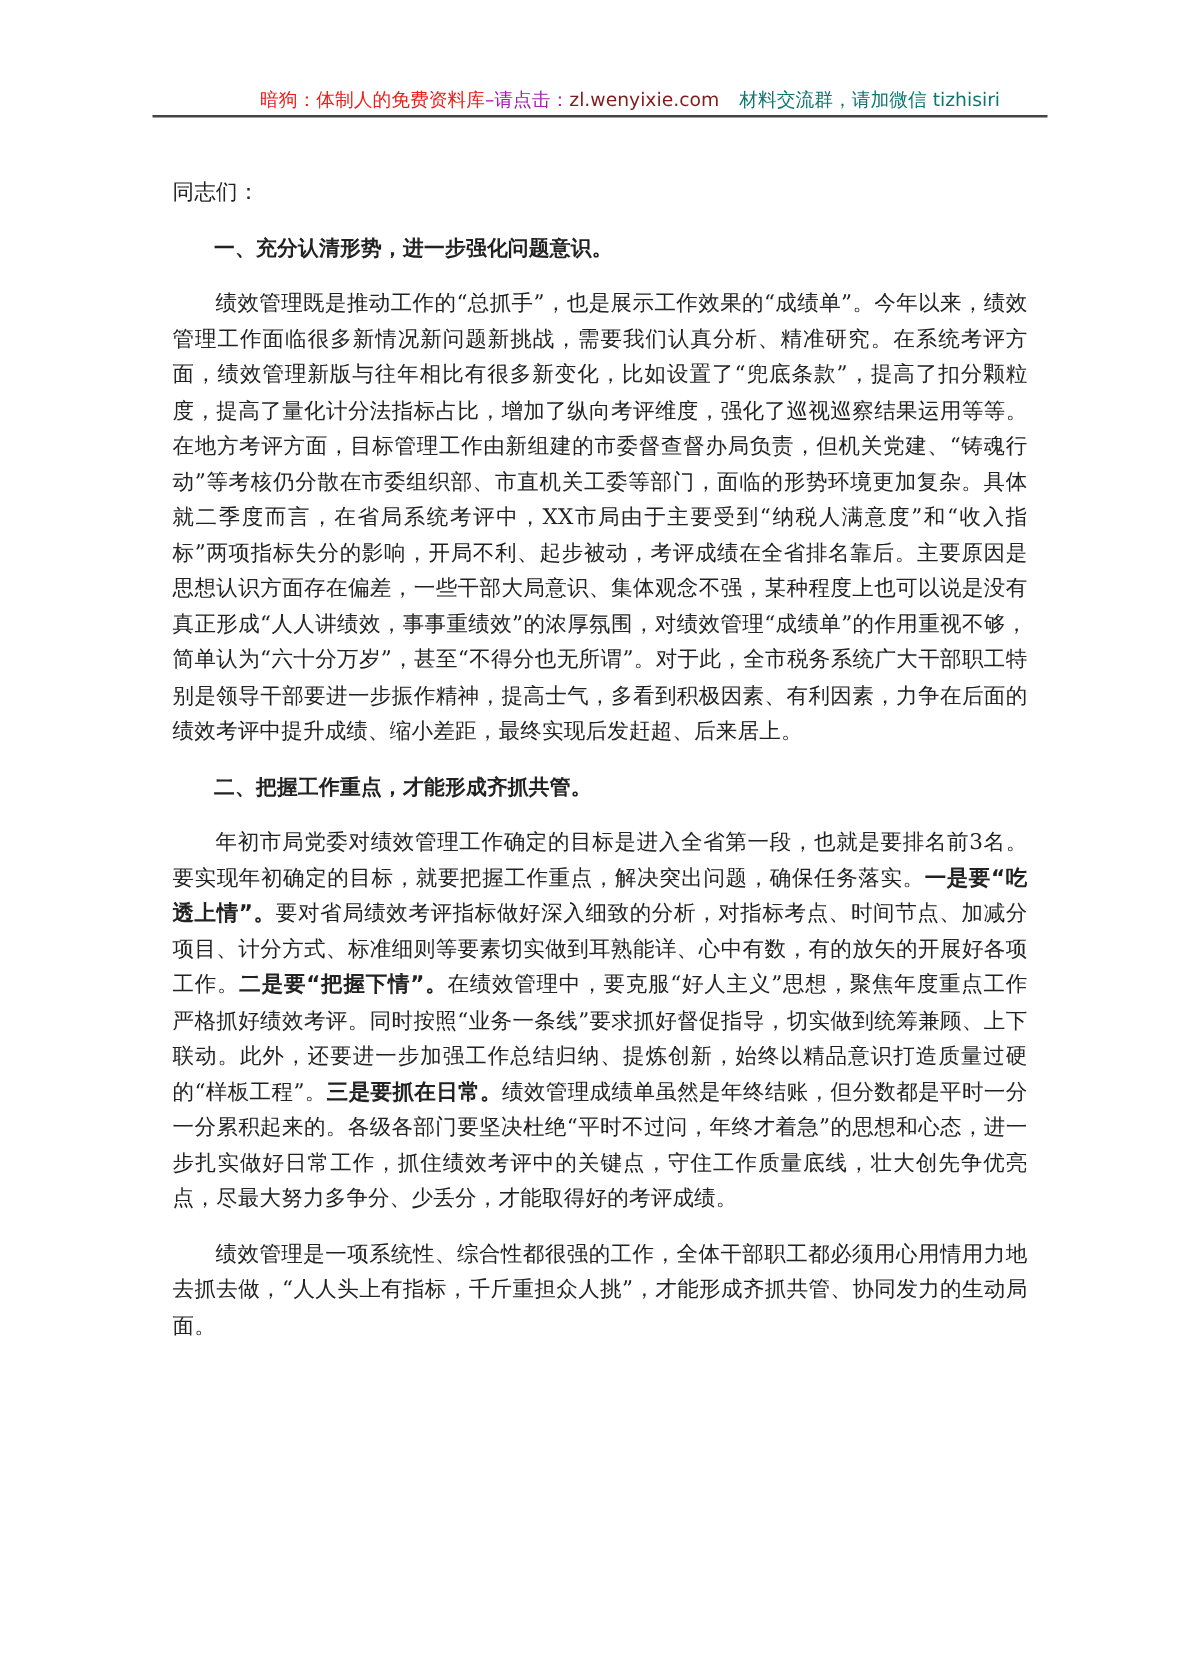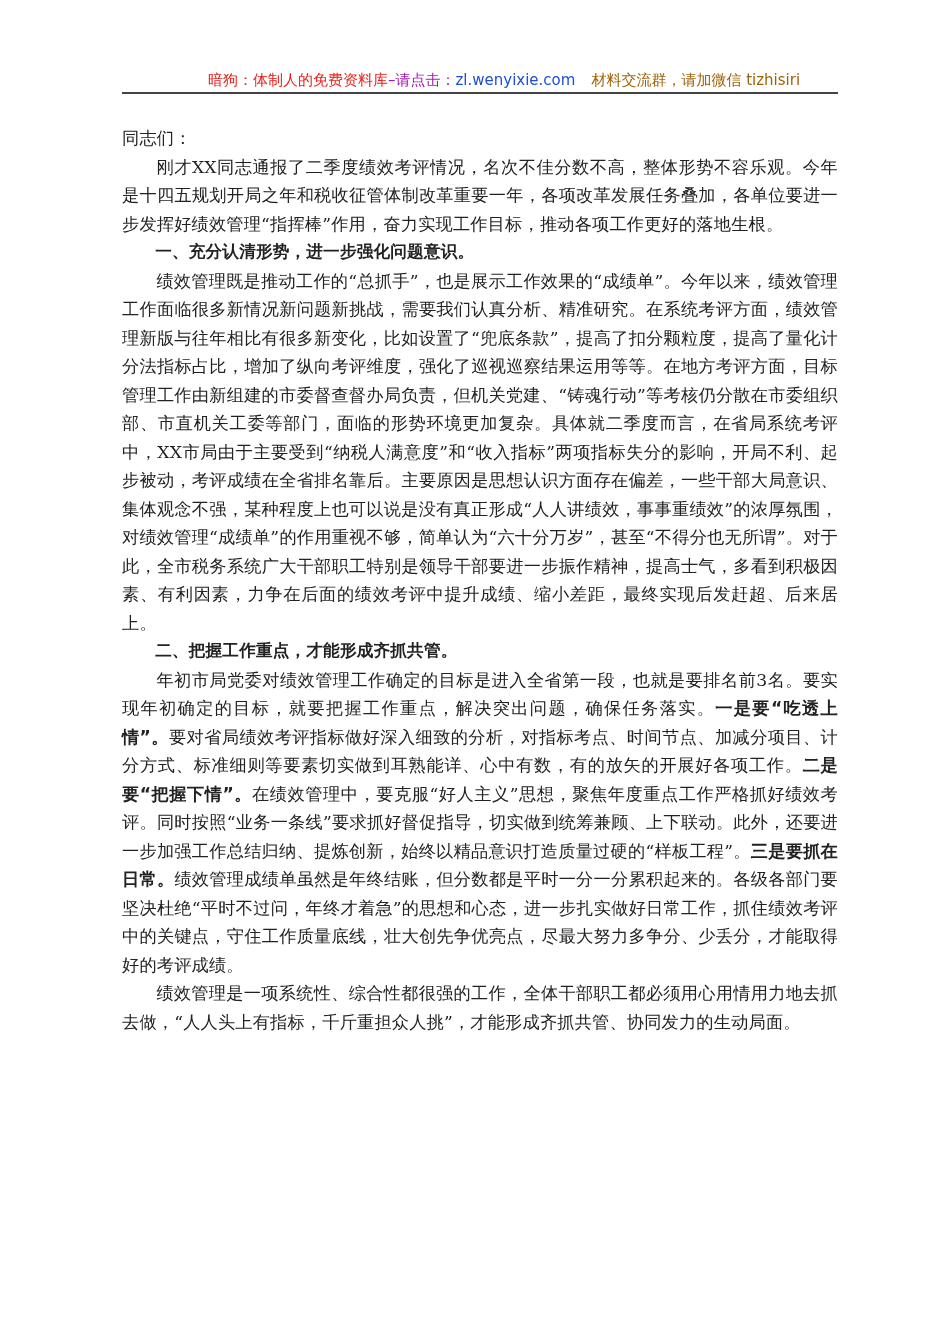--- a/index.html
+++ b/index.html
@@ -22,43 +22,43 @@
       width: 716px;
       height: 24px;
       text-align: center;
       font-family: "DejaVu Sans", "Liberation Sans", sans-serif;
       font-size: 15px;
       line-height: 24px;
       white-space: nowrap;
     }
     .header .brand { color: #e8201c; padding-left: 48px; }
     .header .dash { color: #a21caf; }
-    .header .link { color: #1d4ed8; margin-right: 16px; }
-    .header .group { color: #a16207; }
+    .header .link { color: #7f1d1d; margin-right: 16px; }
+    .header .group { color: #0f766e; }
     .header-rule {
       position: absolute;
       left: 122px;
       top: 92px;
       width: 716px;
       height: 2px;
       background: #444444;
     }
     .doc {
       position: absolute;
       left: 122px;
       top: 124px;
       width: 716px;
       font-size: 17.2px;
       line-height: 28.5px;
       text-align: justify;
       text-justify: inter-ideograph;
       letter-spacing: 0.2px;
     }
     .doc p {
-      margin: 0;
+      margin: 16px;
     }
     .indent { text-indent: 2em; }
     .heading {
       font-family: "DejaVu Sans", "Liberation Sans", sans-serif;
       font-weight: bold;
       font-size: 16.6px;
     }
     .b {
       font-family: "DejaVu Sans", "Liberation Sans", sans-serif;
       font-weight: bold;
@@ -67,21 +67,20 @@
 </head>
 <body>
 
 <div class="header">
   <span class="brand">暗狗：体制人的免费资料库</span><span class="dash">–请点击：</span><span class="link">zl.wenyixie.com</span><span class="group">材料交流群，请加微信 tizhisiri</span>
 </div>
 <div class="header-rule"></div>
 
 <div class="doc">
   <p>同志们：</p>
-  <p class="indent">刚才XX同志通报了二季度绩效考评情况，名次不佳分数不高，整体形势不容乐观。今年是十四五规划开局之年和税收征管体制改革重要一年，各项改革发展任务叠加，各单位要进一步发挥好绩效管理“指挥棒”作用，奋力实现工作目标，推动各项工作更好的落地生根。</p>
 
   <p class="indent heading">一、充分认清形势，进一步强化问题意识。</p>
   <p class="indent">绩效管理既是推动工作的“总抓手”，也是展示工作效果的“成绩单”。今年以来，绩效管理工作面临很多新情况新问题新挑战，需要我们认真分析、精准研究。在系统考评方面，绩效管理新版与往年相比有很多新变化，比如设置了“兜底条款”，提高了扣分颗粒度，提高了量化计分法指标占比，增加了纵向考评维度，强化了巡视巡察结果运用等等。在地方考评方面，目标管理工作由新组建的市委督查督办局负责，但机关党建、“铸魂行动”等考核仍分散在市委组织部、市直机关工委等部门，面临的形势环境更加复杂。具体就二季度而言，在省局系统考评中，XX市局由于主要受到“纳税人满意度”和“收入指标”两项指标失分的影响，开局不利、起步被动，考评成绩在全省排名靠后。主要原因是思想认识方面存在偏差，一些干部大局意识、集体观念不强，某种程度上也可以说是没有真正形成“人人讲绩效，事事重绩效”的浓厚氛围，对绩效管理“成绩单”的作用重视不够，简单认为“六十分万岁”，甚至“不得分也无所谓”。对于此，全市税务系统广大干部职工特别是领导干部要进一步振作精神，提高士气，多看到积极因素、有利因素，力争在后面的绩效考评中提升成绩、缩小差距，最终实现后发赶超、后来居上。</p>
 
   <p class="indent heading">二、把握工作重点，才能形成齐抓共管。</p>
   <p class="indent"><span>年初市局党委对绩效管理工作确定的目标是进入全省第一段，也就是要排名前3名。要实现年初确定的目标，就要把握工作重点，解决突出问题，确保任务落实。</span><span class="b">一是要“吃透上情”。</span><span>要对省局绩效考评指标做好深入细致的分析，对指标考点、时间节点、加减分项目、计分方式、标准细则等要素切实做到耳熟能详、心中有数，有的放矢的开展好各项工作。</span><span class="b">二是要“把握下情”。</span><span>在绩效管理中，要克服“好人主义”思想，聚焦年度重点工作严格抓好绩效考评。同时按照“业务一条线”要求抓好督促指导，切实做到统筹兼顾、上下联动。此外，还要进一步加强工作总结归纳、提炼创新，始终以精品意识打造质量过硬的“样板工程”。</span><span class="b">三是要抓在日常。</span><span>绩效管理成绩单虽然是年终结账，但分数都是平时一分一分累积起来的。各级各部门要坚决杜绝“平时不过问，年终才着急”的思想和心态，进一步扎实做好日常工作，抓住绩效考评中的关键点，守住工作质量底线，壮大创先争优亮点，尽最大努力多争分、少丢分，才能取得好的考评成绩。</span></p>
 
   <p class="indent">绩效管理是一项系统性、综合性都很强的工作，全体干部职工都必须用心用情用力地去抓去做，“人人头上有指标，千斤重担众人挑”，才能形成齐抓共管、协同发力的生动局面。</p>
 </div>
 

